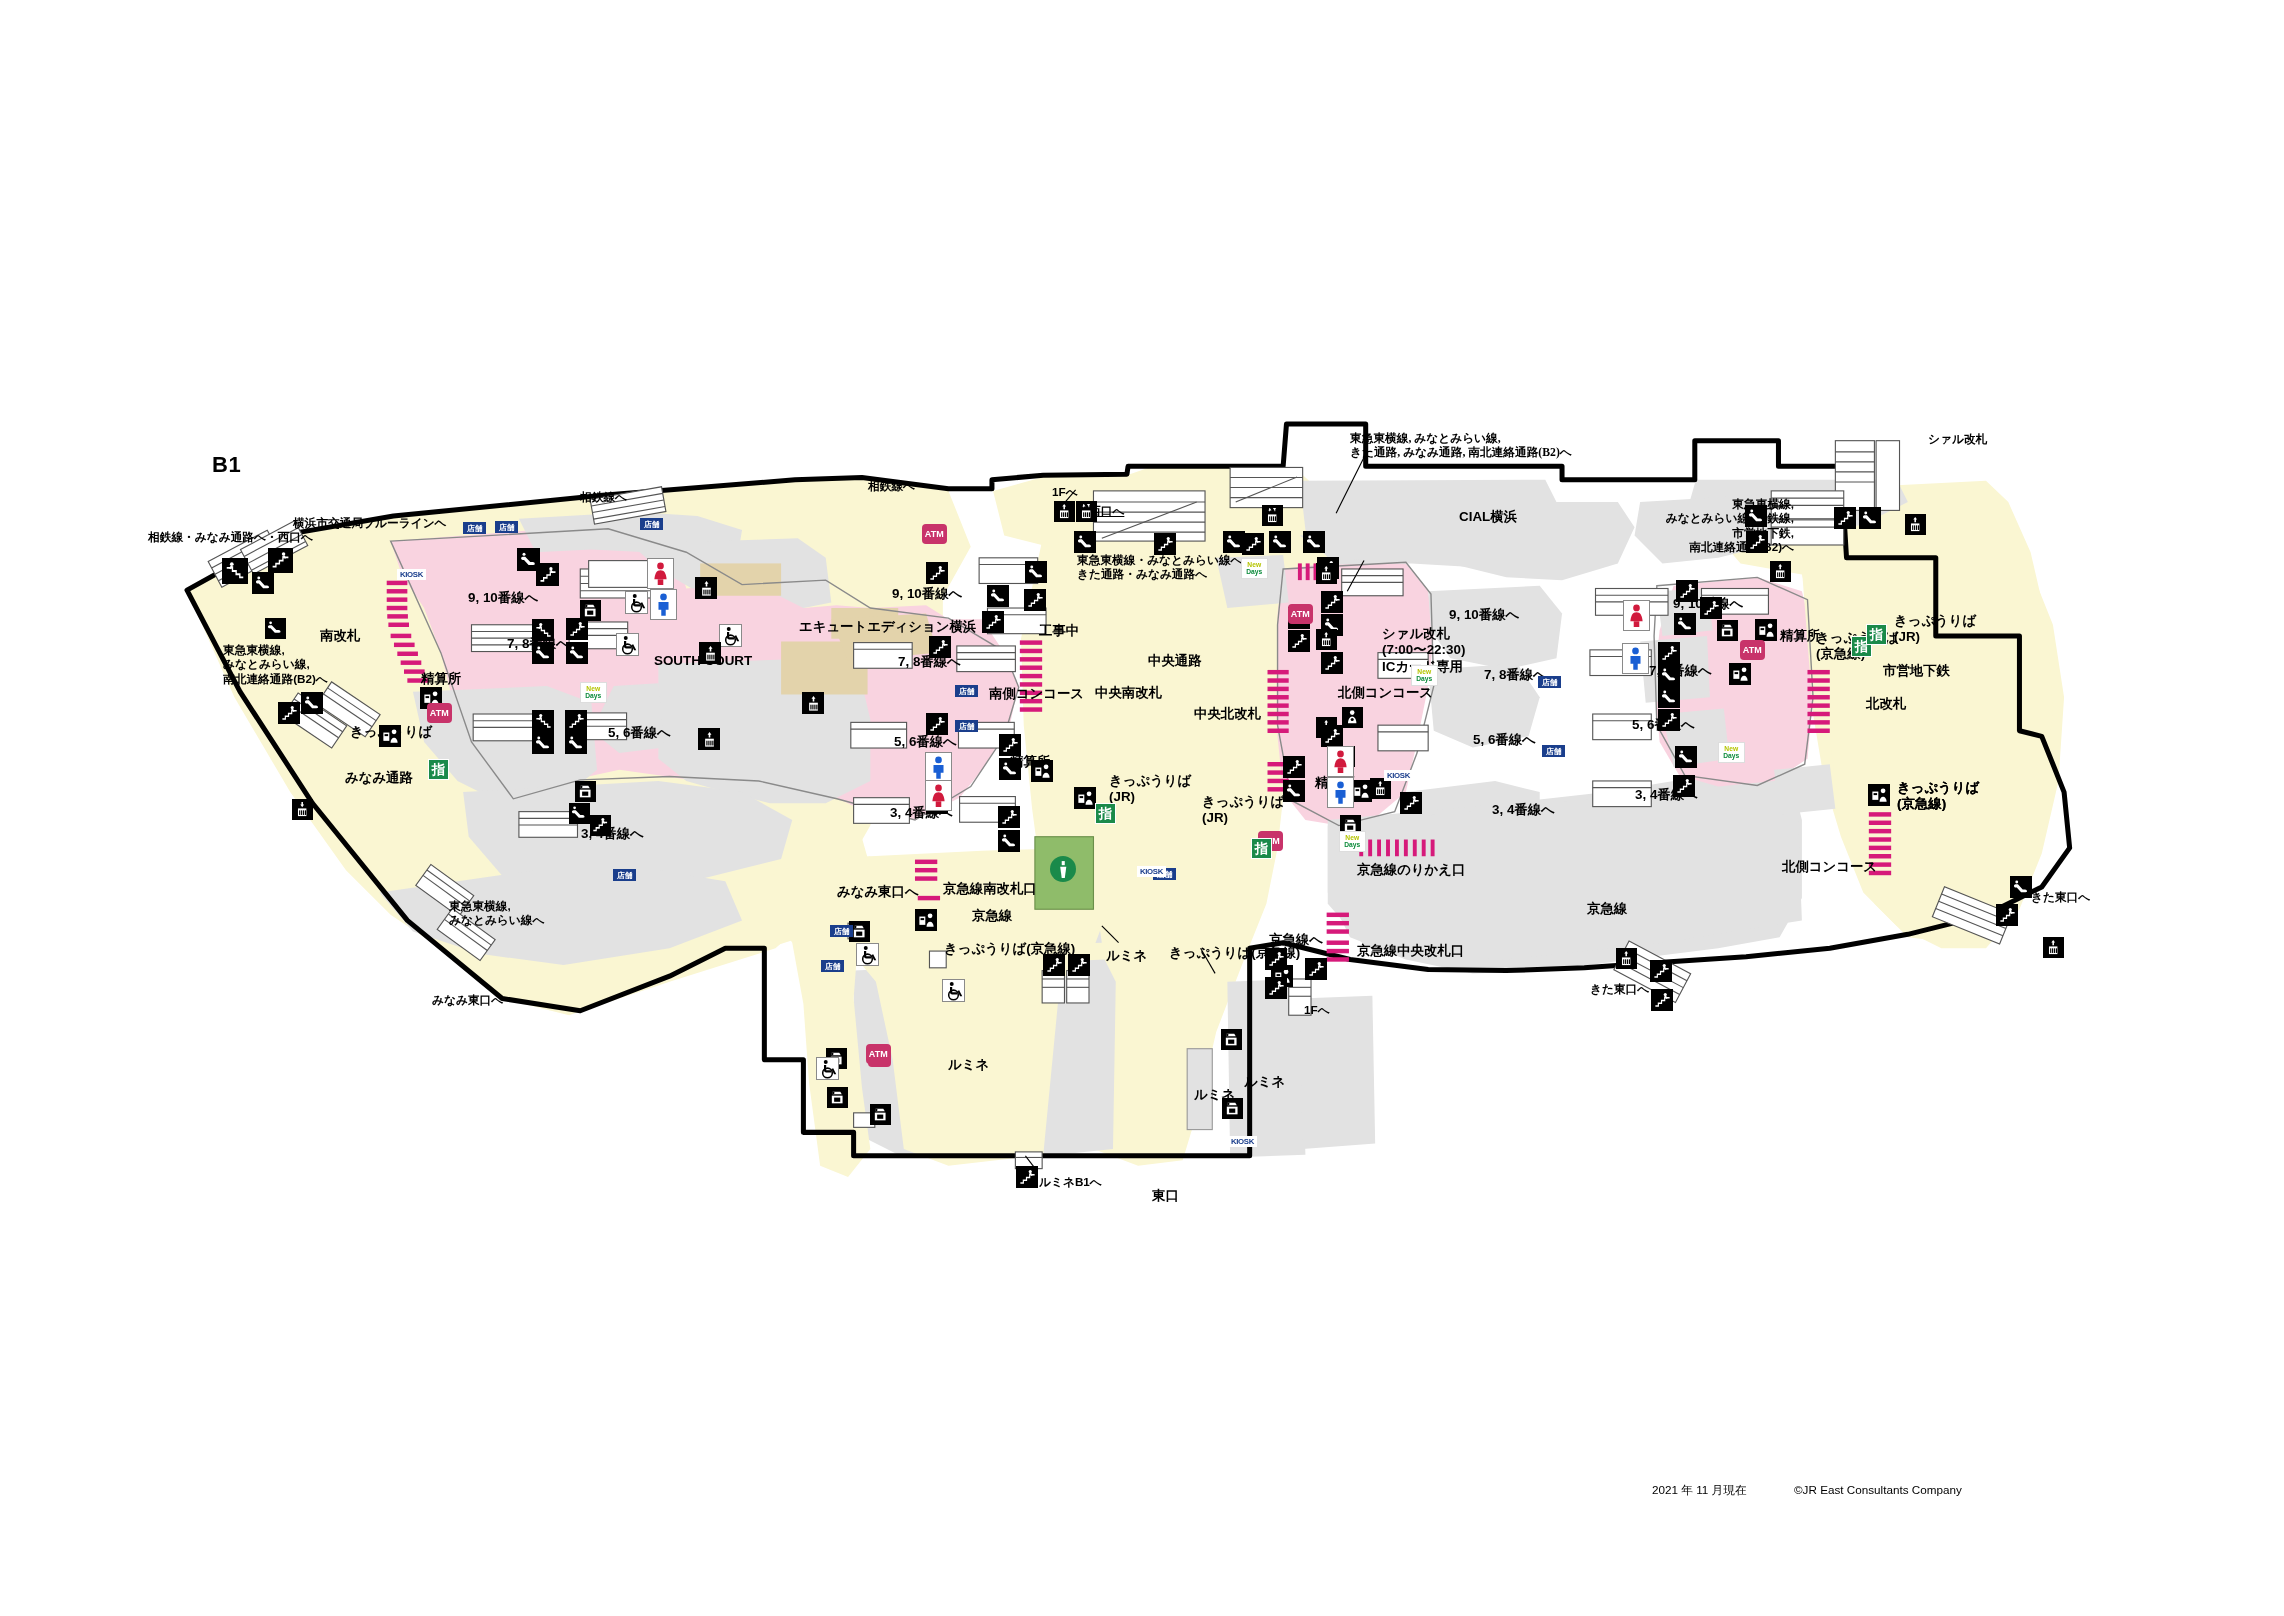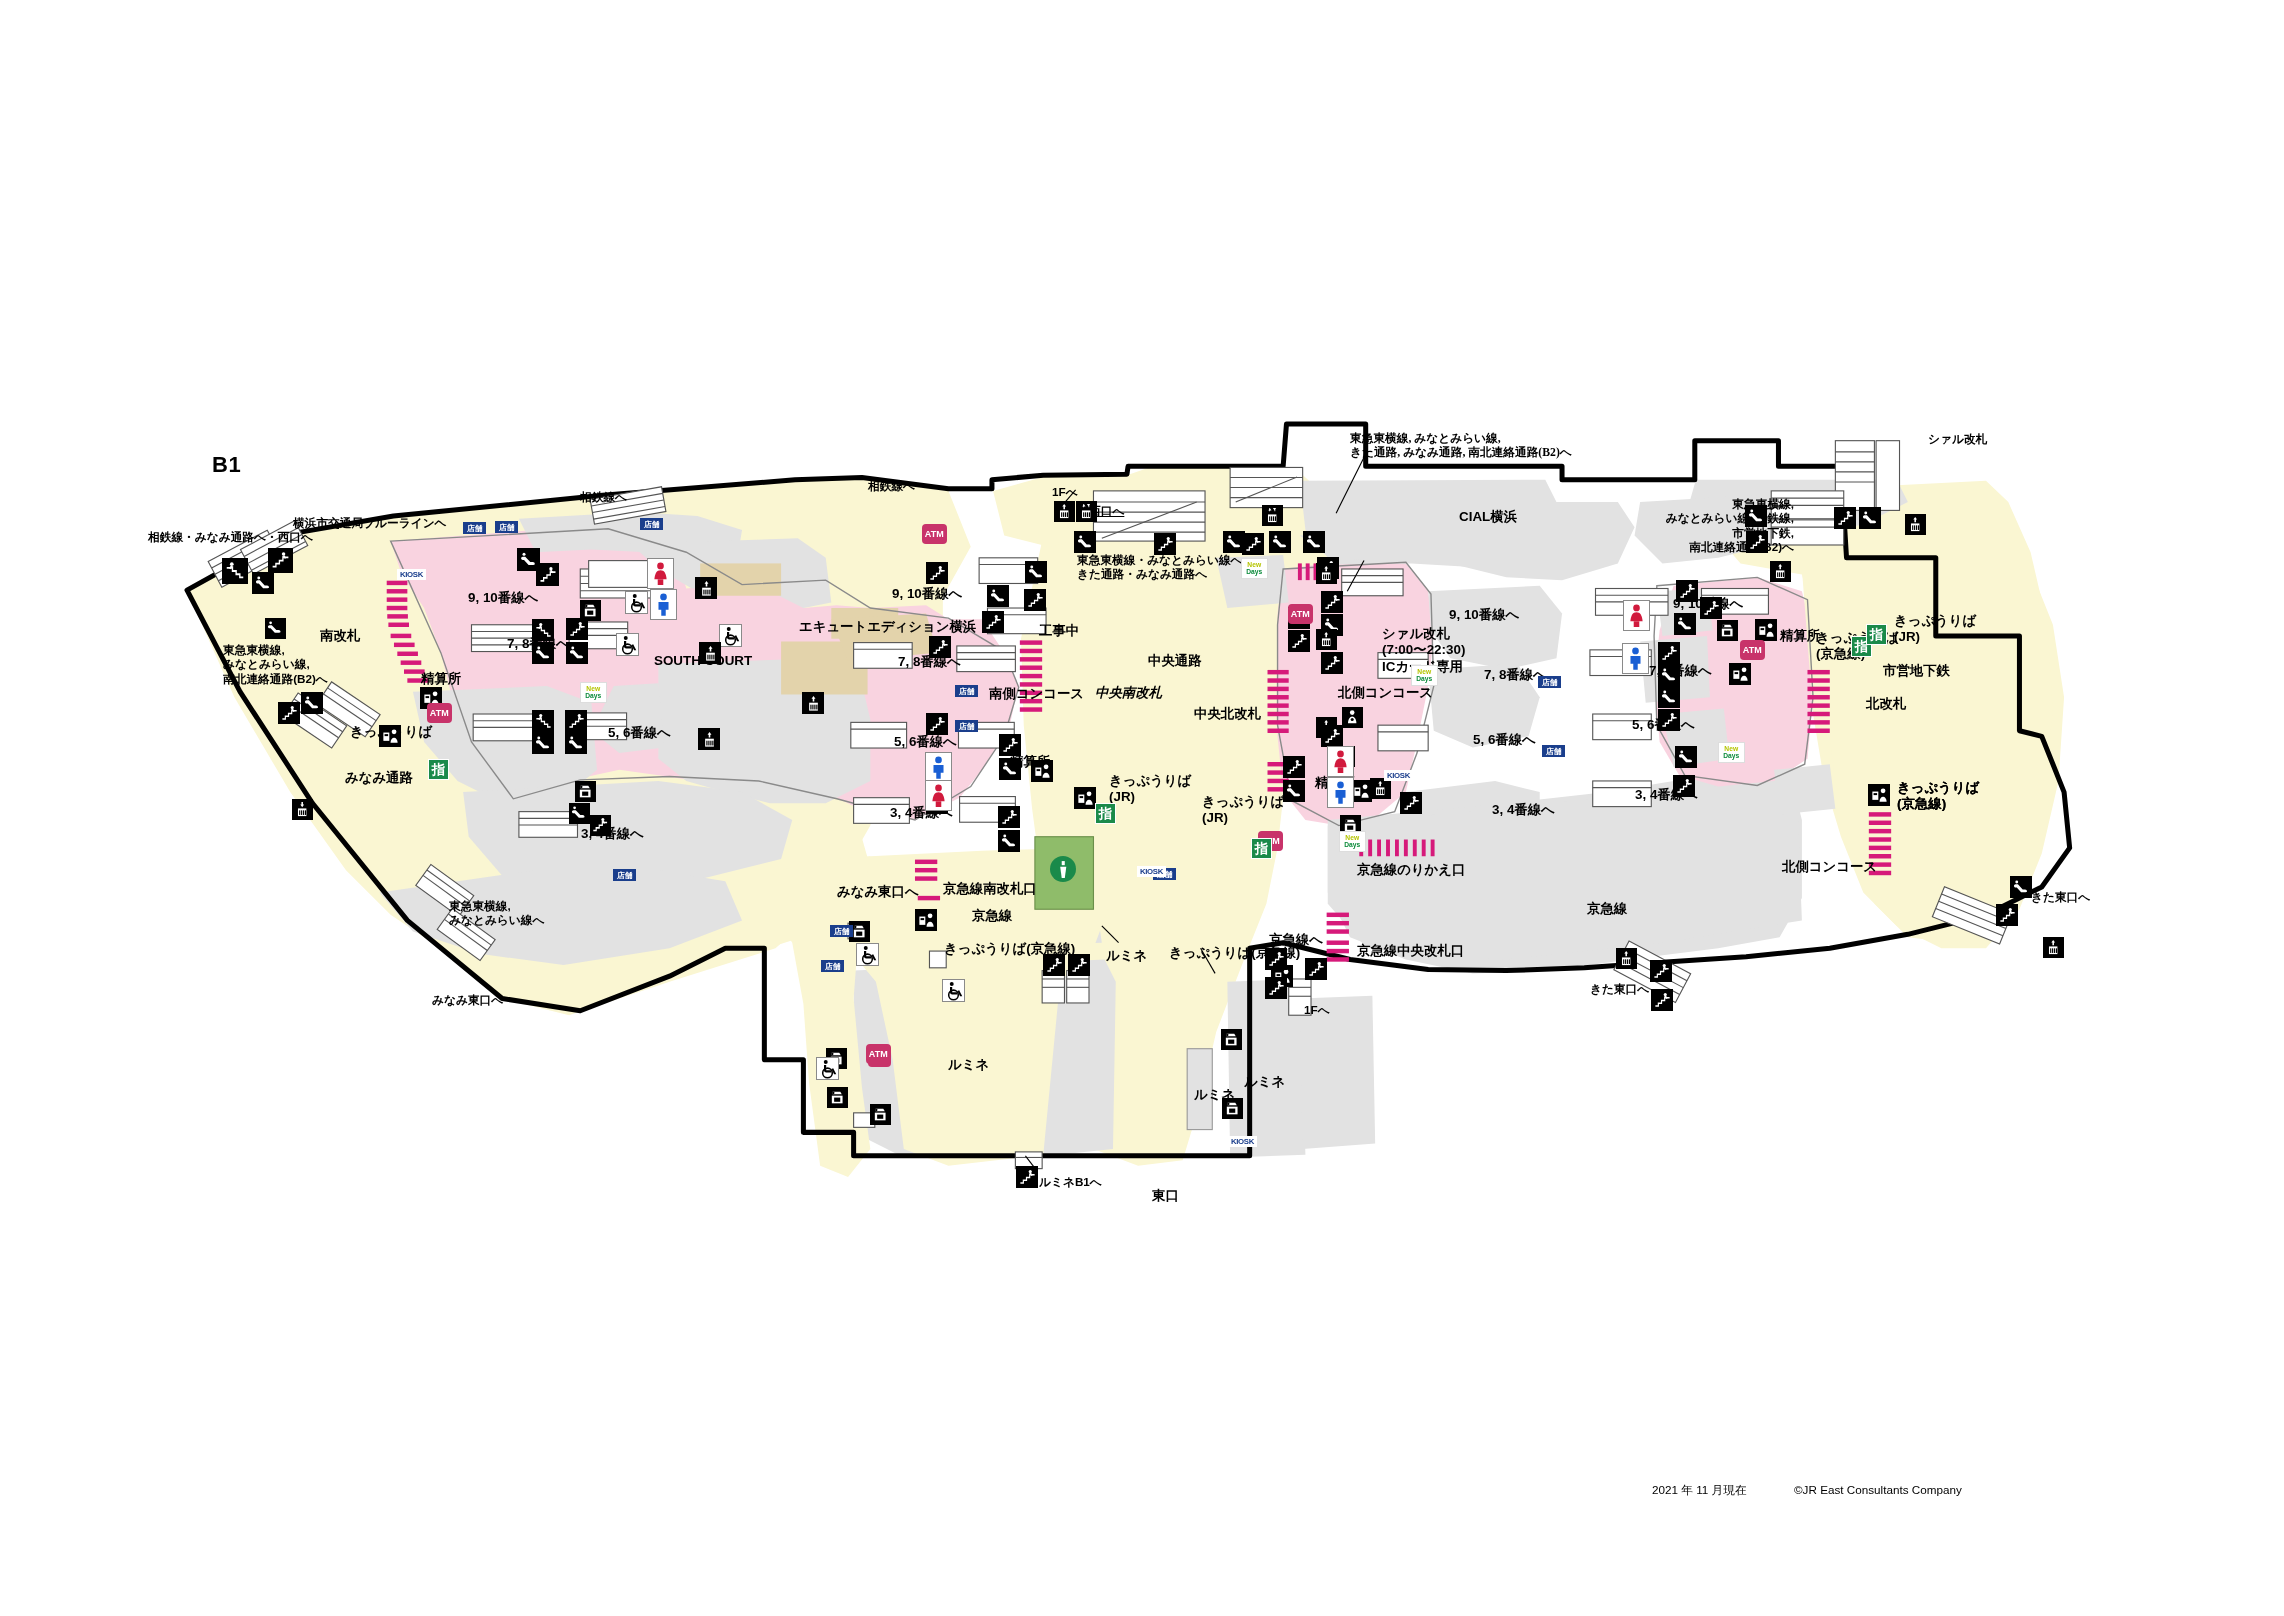--- a/index.html
+++ b/index.html
@@ -445,21 +445,21 @@
       <div class="lbl lg" style="left: 421px; top: 671px;">精算所</div>
       <div class="lbl lg" style="left: 654px; top: 653px;">SOUTH COURT</div>
       <div class="lbl lg" style="left: 892px; top: 586px;">9, 10番線へ</div>
       <div class="lbl lg" style="left: 898px; top: 654px;">7, 8番線へ</div>
       <div class="lbl lg" style="left: 894px; top: 734px;">5, 6番線へ</div>
       <div class="lbl lg" style="left: 890px; top: 805px;">3, 4番線へ</div>
       <div class="lbl lg" style="left: 799px; top: 619px;">エキュートエディション横浜</div>
       <div class="lbl lg" style="left: 1039px; top: 623px;">工事中</div>
       <div class="lbl lg" style="left: 989px; top: 686px;">南側コンコース</div>
       <div class="lbl lg" style="left: 1010px; top: 754px;">精算所</div>
-      <div class="lbl lg" style="left: 1095px; top: 685px; font-style: italic;">中央南改札</div>
+      <div class="lbl lg" style="left: 1095px; top: 685px;">中央南改札</div>
       <div class="lbl lg" style="left: 1148px; top: 653px;">中央通路</div>
       <div class="lbl lg" style="left: 1194px; top: 706px;">中央北改札</div>
       <div class="lbl lg" style="left: 1109px; top: 773px;">きっぷうりば
 (JR)</div>
       <div class="lbl lg" style="left: 1202px; top: 794px;">きっぷうりば
 (JR)</div>
       <div class="lbl lg" style="left: 1382px; top: 596px; margin-top: 30px;">シァル改札
 (7:00〜22:30)
 ICカード専用</div>
       <div class="lbl lg" style="left: 1338px; top: 685px;">北側コンコース</div>

